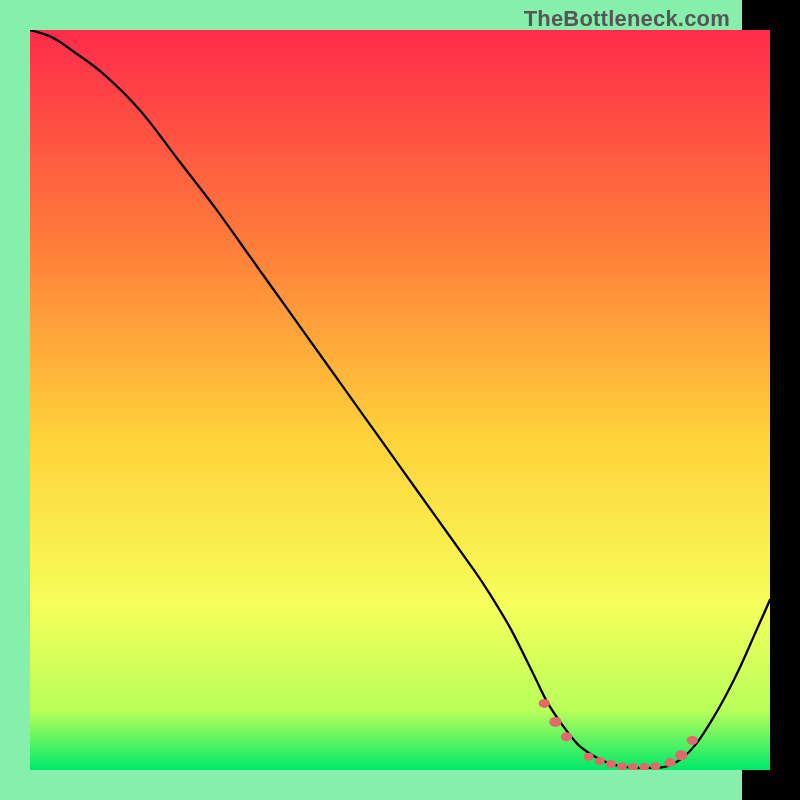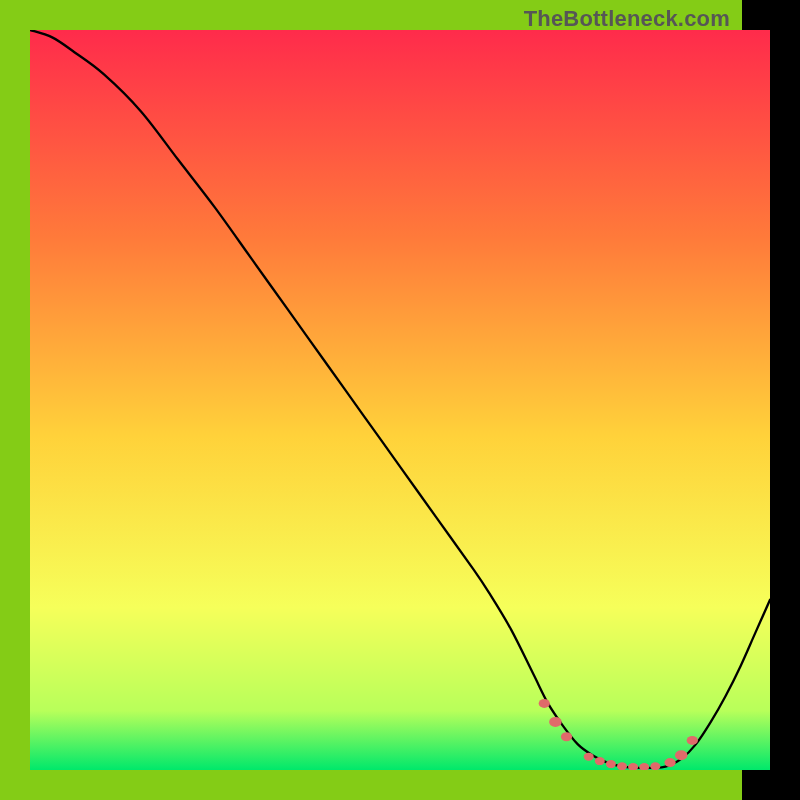--- a/index.html
+++ b/index.html
@@ -8,21 +8,21 @@
     width: 800px;
     height: 800px;
     background: #000;
     font-family: Arial, Helvetica, sans-serif;
     overflow: hidden;
   }
   .outer {
     position: relative;
     width: 742px;
     height: 800px;
-    background: #84cc16;
+    background: #86efac;
   }
   .watermark {
     position: absolute;
     top: 6px;
     right: 12px;
     color: #565656;
     font-size: 22px;
     font-weight: 600;
     letter-spacing: 0.2px;
     user-select: none;

